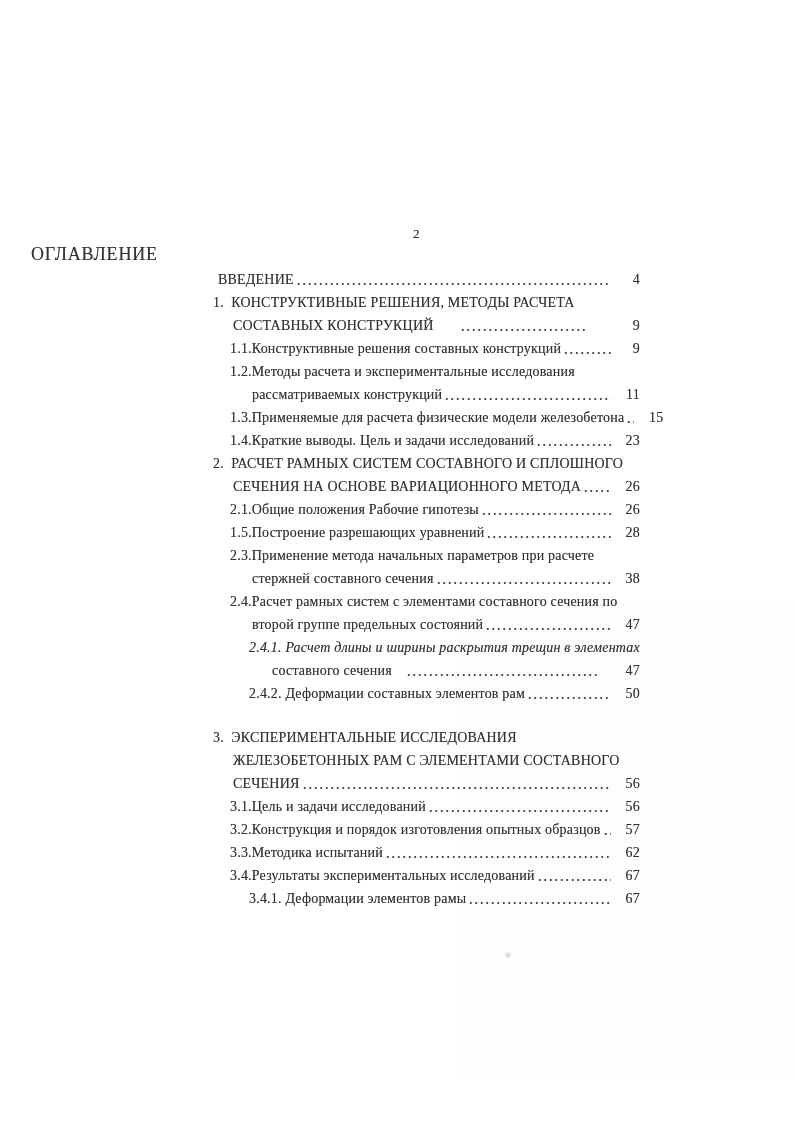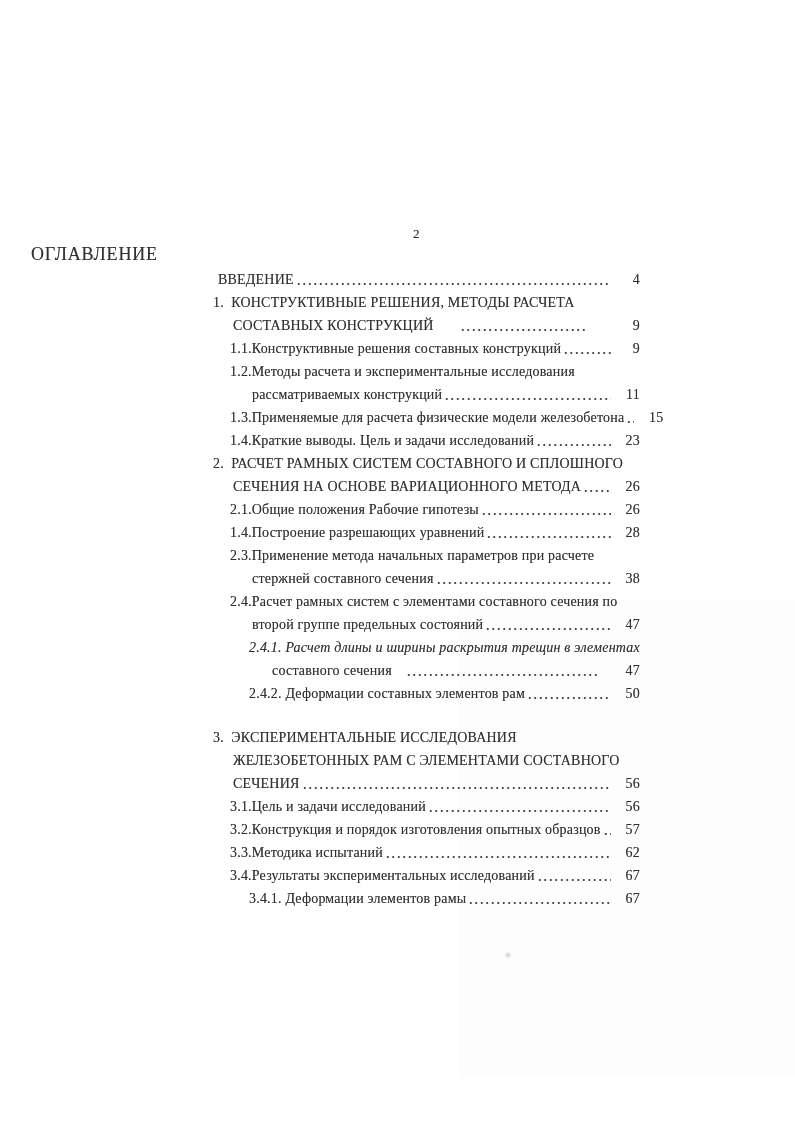--- a/index.html
+++ b/index.html
@@ -153,21 +153,21 @@
         <span class="toc-text">СЕЧЕНИЯ НА ОСНОВЕ ВАРИАЦИОННОГО МЕТОДА</span>
         <span class="toc-dots"></span>
         <span class="toc-page">26</span>
       </div>
       <div class="toc-line" style="padding-left: 17px;">
         <span class="toc-text">2.1.Общие положения Рабочие гипотезы</span>
         <span class="toc-dots"></span>
         <span class="toc-page">26</span>
       </div>
       <div class="toc-line" style="padding-left: 17px;">
-        <span class="toc-text">1.4.Построение разрешающих уравнений</span>
+        <span class="toc-text">1.5.Построение разрешающих уравнений</span>
         <span class="toc-dots"></span>
         <span class="toc-page">28</span>
       </div>
       <div class="toc-line" style="padding-left: 17px;">
         <span class="toc-text">2.3.Применение метода начальных параметров при расчете</span>
       </div>
       <div class="toc-line" style="padding-left: 39px;">
         <span class="toc-text">стержней составного сечения</span>
         <span class="toc-dots"></span>
         <span class="toc-page">38</span>

